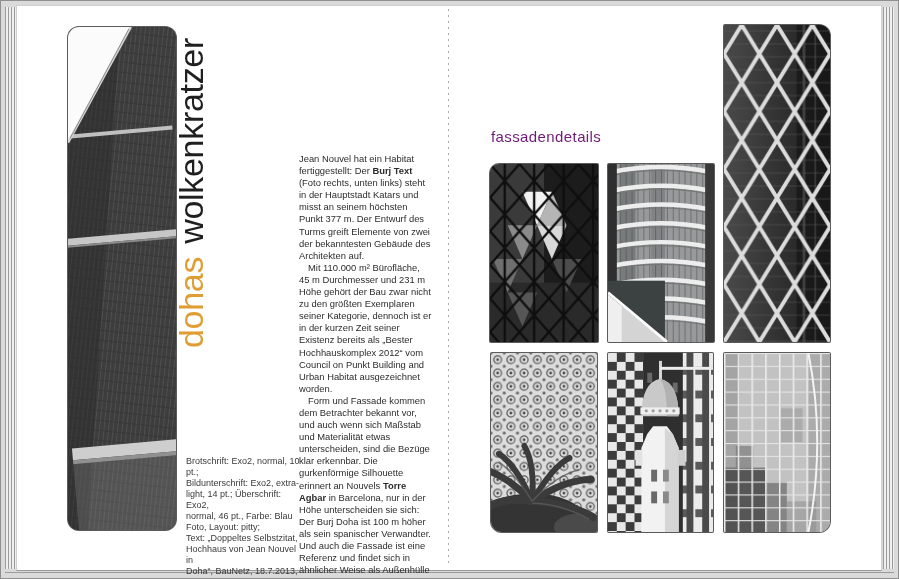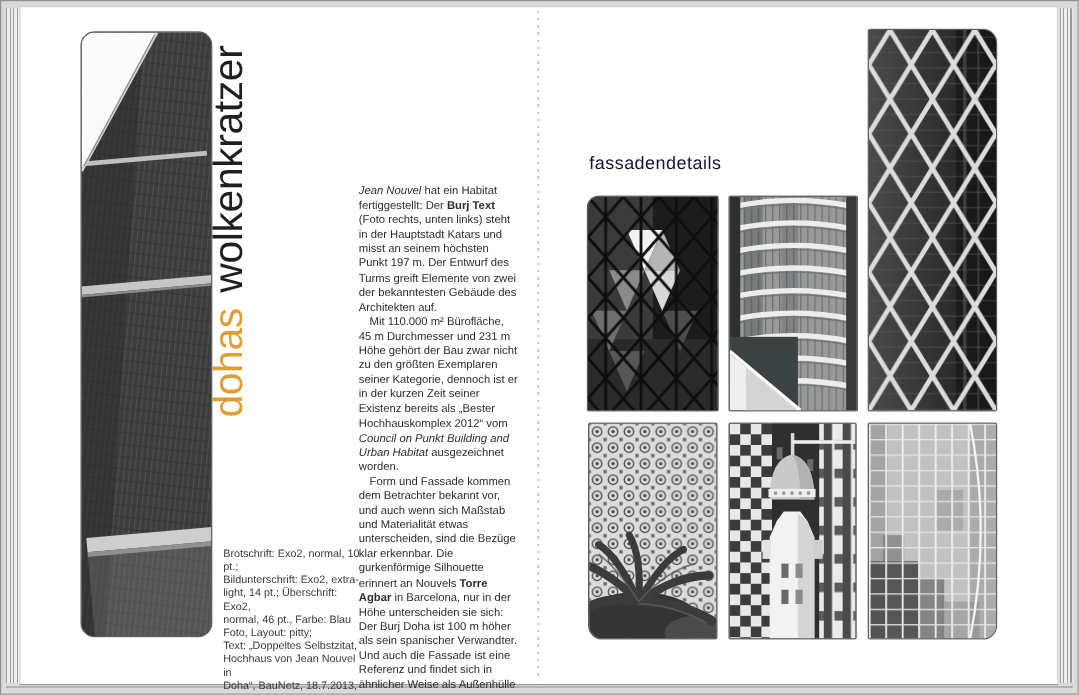--- a/index.html
+++ b/index.html
@@ -34,28 +34,28 @@
     transform:rotate(-90deg);transform-origin:0 0;white-space:nowrap;
     font-size:34px;font-weight:400;letter-spacing:-0.3px;line-height:36px;height:36px;color:#1f1f1f;}
   .t-hl{color:#DF9D33;}
   .t-rest{margin-left:13px;color:#1f1f1f;}
   
   .body-col{position:absolute;left:298px;top:152px;width:133px;
     font-size:9.4px;line-height:12.1px;color:#2c2c2c;text-align:left;
     hyphens:auto;-webkit-hyphens:auto;}
   .body-col p{margin:0;}
   .body-col p + p{text-indent:9px;}
-  .italic{font-style:italic;}
+  .italic{}
   .bold{font-weight:bold;}
   
   .caption{position:absolute;left:185px;top:455px;width:114px;
     font-size:9px;line-height:11px;color:#3a3a3a;white-space:pre-line;}
   
   .rheading{position:absolute;left:490px;top:127px;margin:0;
-    font-size:15px;font-weight:400;letter-spacing:.4px;color:#0f172a;}
+    font-size:15px;font-weight:400;letter-spacing:.4px;color:#701a75;}
 </style>
 </head>
 <body>
 
 <div id="canvas">
   <div class="stack stack-left"></div>
   <div class="stack stack-right"></div>
   <div class="sheet"></div>
   <div class="bottom-edge"></div>
   <div class="fold"></div>
@@ -82,21 +82,21 @@
       </g>
       <polygon points="0,0 64,0 0,116" fill="#fbfbfb"></polygon>
       <line x1="64" y1="0" x2="0" y2="116" stroke="#d8d8d8" stroke-width="2.5"></line>
       <line x1="62" y1="2" x2="2" y2="112" stroke="#8a8a8a" stroke-width="1"></line>
     </svg>
   </figure>
 
   <h1 class="vtitle"><span class="t-hl">dohas</span><span class="t-rest">wolkenkratzer</span></h1>
 
   <div class="body-col" lang="de">
-      <p><span class="italic">Jean Nouvel</span><span> hat ein Habitat fertiggestellt: Der </span><span class="bold">Burj Text</span><span> (Foto rechts, unten links) steht in der Hauptstadt Katars und misst an seinem höchsten Punkt 197 m. Der Entwurf des Turms greift Elemente von zwei der bekanntesten Gebäude des Architekten auf.</span></p>
+      <p><span class="italic">Jean Nouvel</span><span> hat ein Habitat fertiggestellt: Der </span><span class="bold">Burj Text</span><span> (Foto rechts, unten links) steht in der Hauptstadt Katars und misst an seinem höchsten Punkt 377 m. Der Entwurf des Turms greift Elemente von zwei der bekanntesten Gebäude des Architekten auf.</span></p>
       <p><span>Mit 110.000 m² Bürofläche, 45 m Durchmesser und 231 m Höhe gehört der Bau zwar nicht zu den größten Exemplaren seiner Kategorie, dennoch ist er in der kurzen Zeit seiner Existenz bereits als „Bester Hochhauskomplex 2012“ vom </span><span class="italic">Council on Punkt Building and Urban Habitat</span><span> ausgezeichnet worden.</span></p>
       <p><span>Form und Fassade kommen dem Betrachter bekannt vor, und auch wenn sich Maßstab und Materialität etwas unterscheiden, sind die Bezüge klar erkennbar. Die gurkenförmige Silhouette erinnert an Nouvels </span><span class="bold">Torre Agbar</span><span> in Barcelona, nur in der Höhe unterscheiden sie sich: Der Burj Doha ist 100 m höher als sein spanischer Verwandter. Und auch die Fassade ist eine Referenz und findet sich in ähnlicher Weise als Außenhülle des Pariser </span><span class="italic">Institut du monde arabe</span></p>
     </div>
 
   <div class="caption">Brotschrift: Exo2, normal, 10 pt.;
 Bildunterschrift: Exo2, extra-
 light, 14 pt.; Überschrift: Exo2,
 normal, 46 pt., Farbe: Blau
 Foto, Layout: pitty;
 Text: „Doppeltes Selbstzitat,

